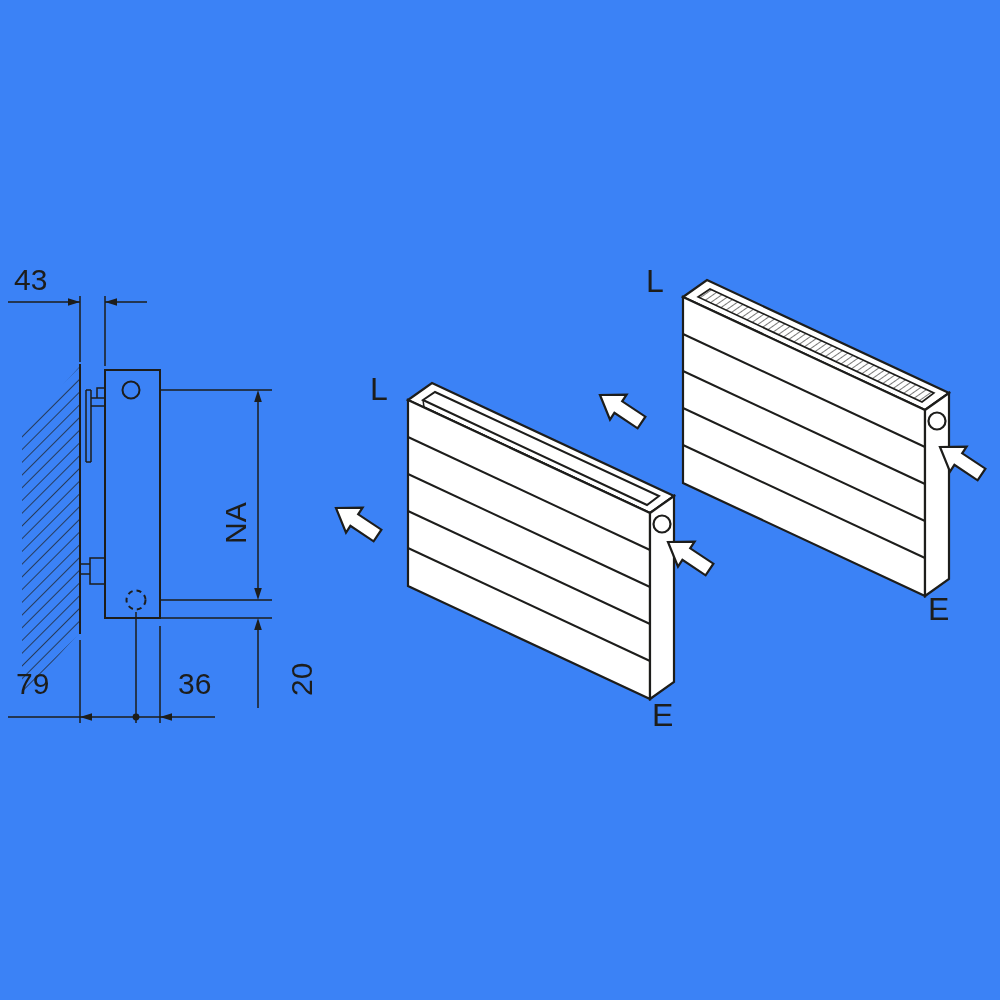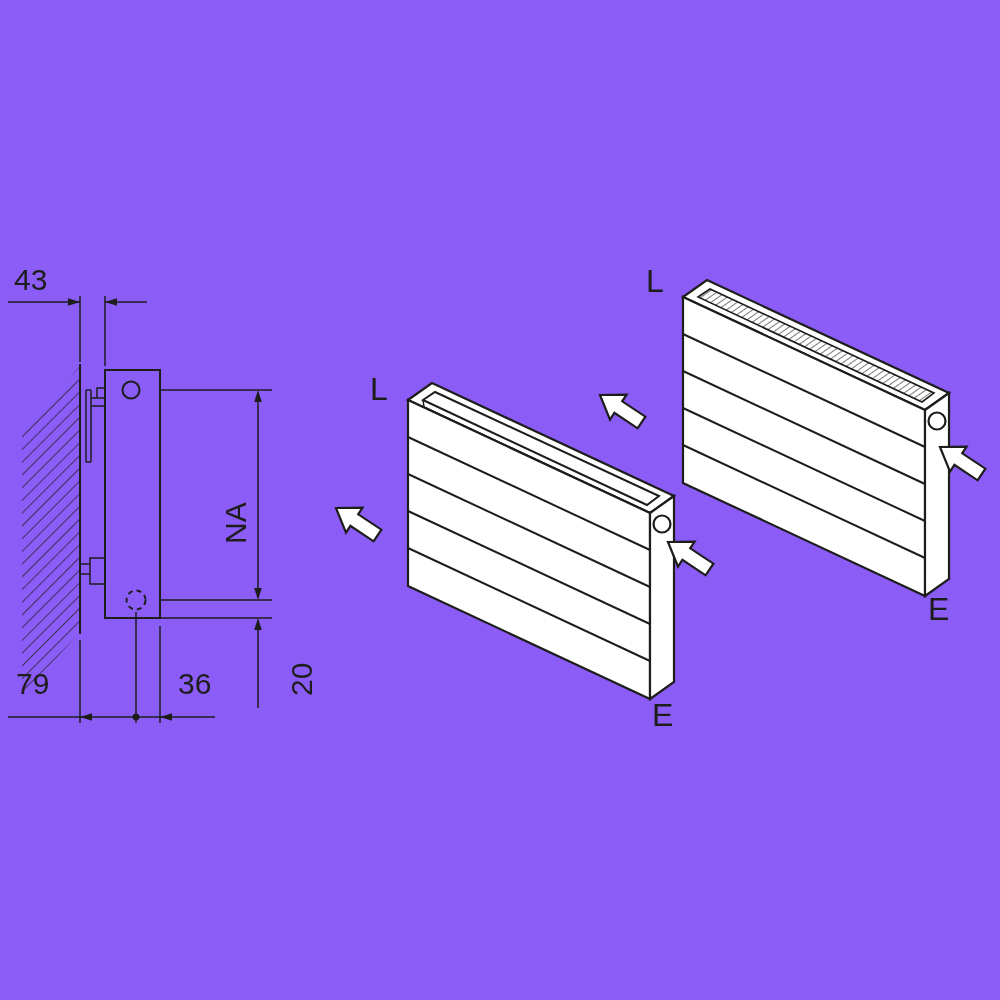--- a/index.html
+++ b/index.html
@@ -7,21 +7,21 @@
     padding: 0;
     background: #ffffff;
     width: 1000px;
     height: 1000px;
     font-family: "Liberation Sans", sans-serif;
   }
   #stage {
     position: relative;
     width: 1000px;
     height: 1000px;
-    background: #8b5cf6;
+    background: #3b82f6;
     overflow: hidden;
   }
   svg { display: block; }
   .ln   { stroke: #1d1d1b; stroke-width: 2; fill: none; stroke-linejoin: miter; stroke-linecap: butt; }
   .face { stroke: #1d1d1b; stroke-width: 2.2; fill: #ffffff; stroke-linejoin: miter; }
   .thin { stroke: #1d1d1b; stroke-width: 1.5; fill: none; }
   .dash { stroke-dasharray: 5 4; }
   .ah   { fill: #1d1d1b; stroke: none; }
   .dimtext { font-family: "Liberation Sans", sans-serif; font-size: 30px; fill: #1d1d1b; }
   .lbl     { font-family: "Liberation Sans", sans-serif; font-size: 32px; fill: #1d1d1b; }

